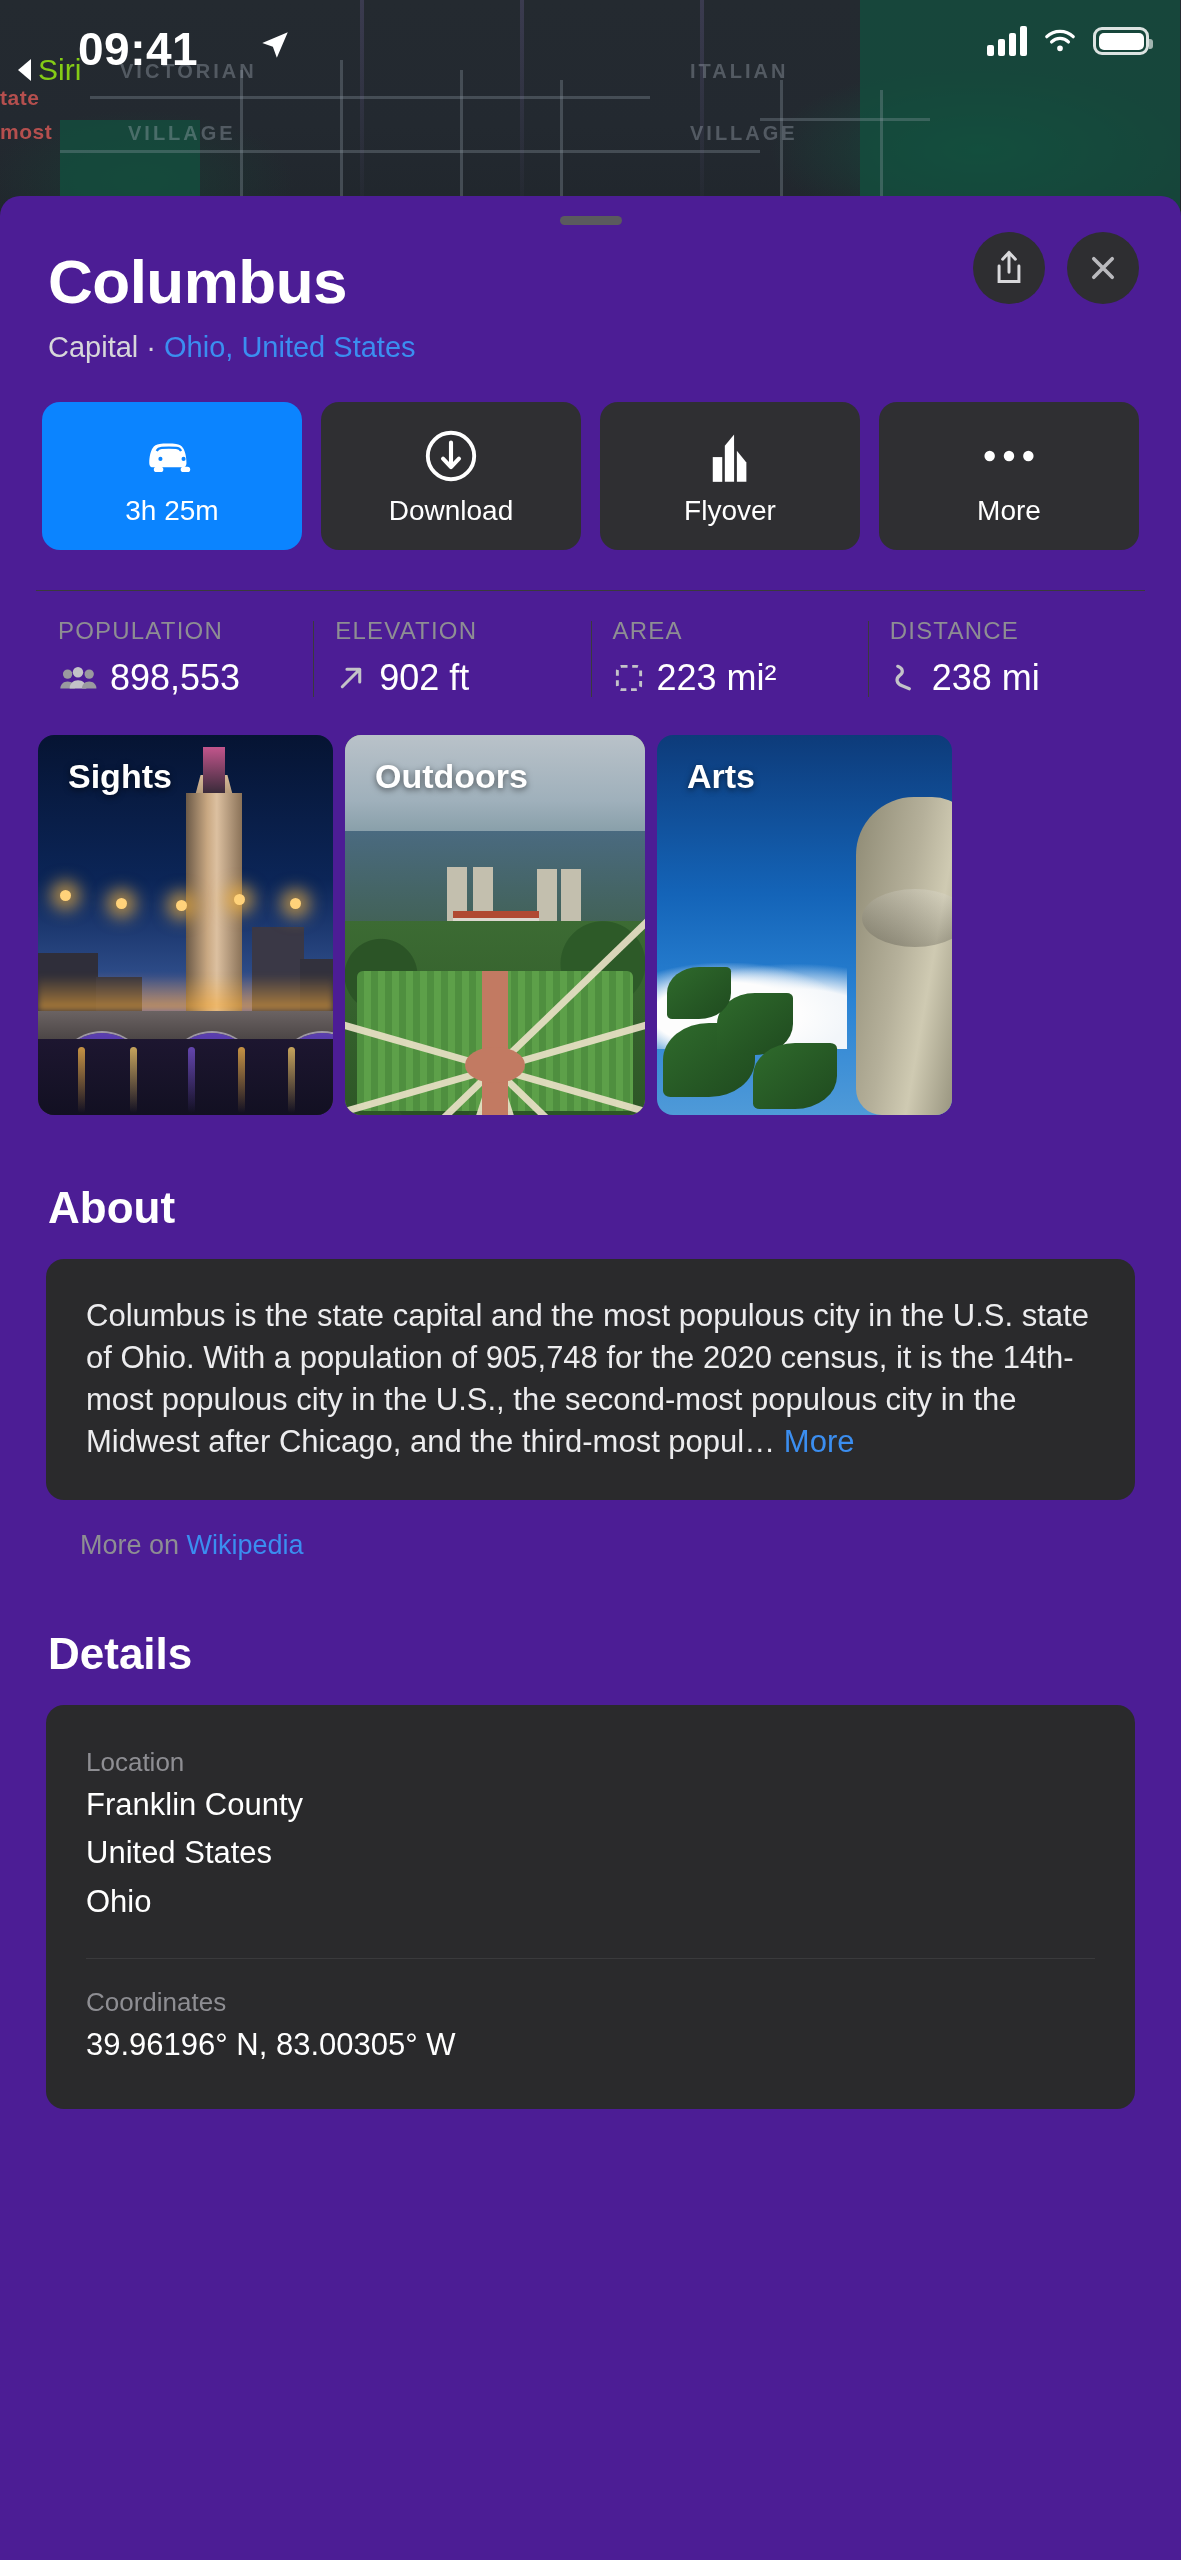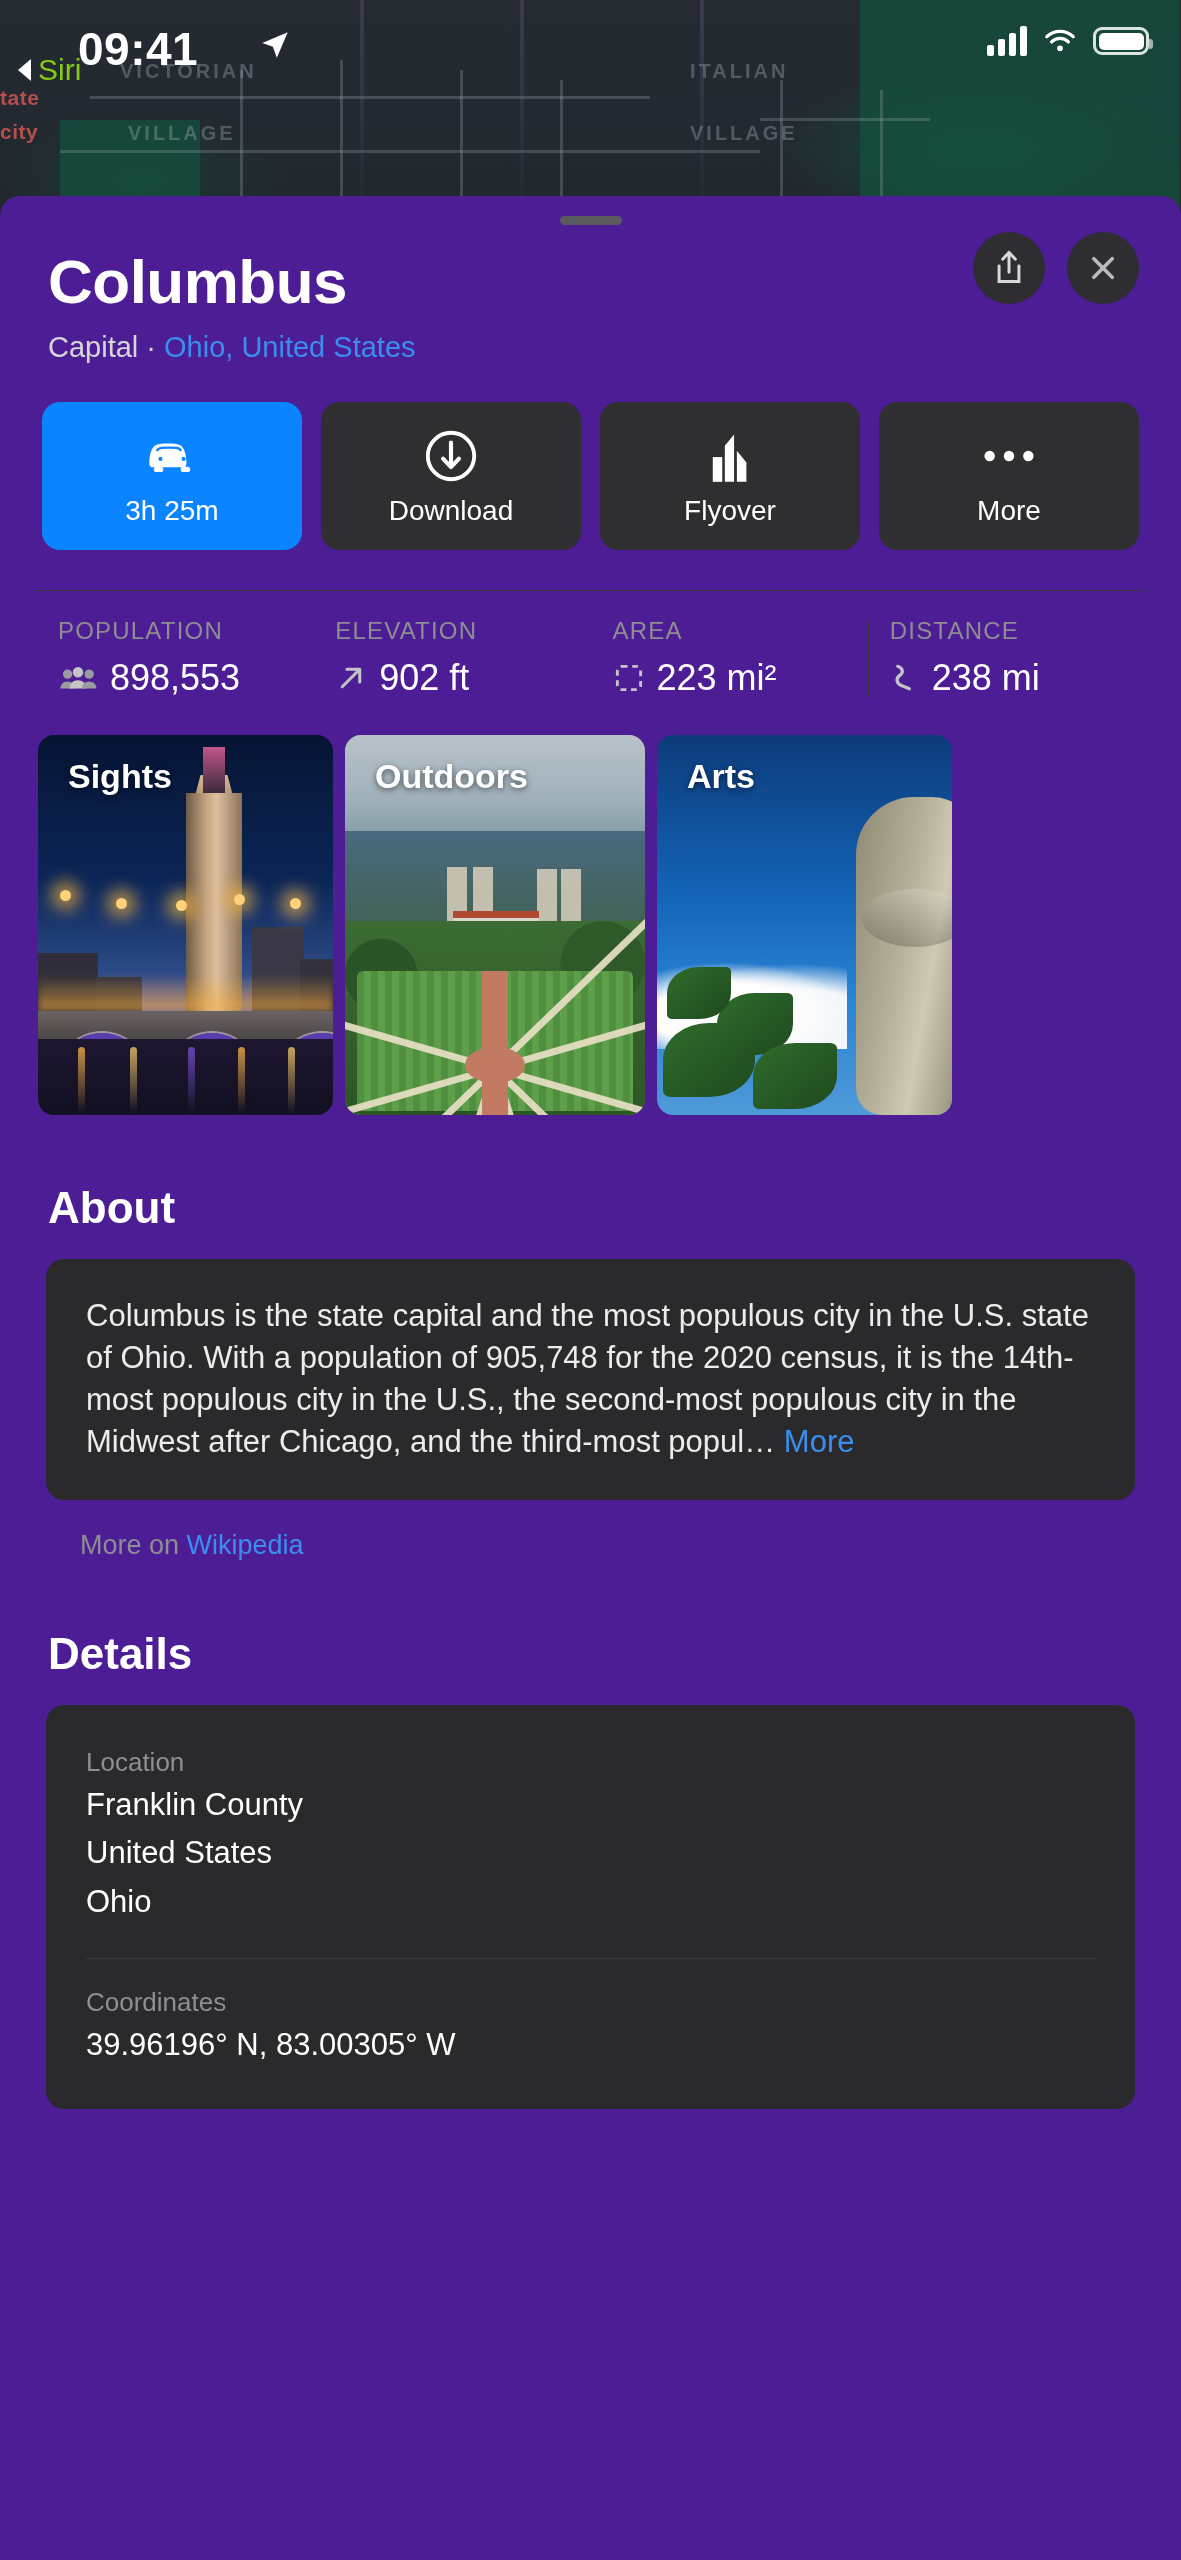--- a/index.html
+++ b/index.html
@@ -305,21 +305,21 @@
     <div class="map-road v" style="left:780px;top:80px;height:150px;"></div>
     <div class="map-road v" style="left:880px;top:90px;height:140px;"></div>
     <div class="map-streak" style="left:360px;"></div>
     <div class="map-streak" style="left:520px;"></div>
     <div class="map-streak" style="left:700px;"></div>
     <div class="map-label" style="left:120px;top:60px;">VICTORIAN</div>
     <div class="map-label" style="left:128px;top:122px;">VILLAGE</div>
     <div class="map-label" style="left:690px;top:60px;">ITALIAN</div>
     <div class="map-label" style="left:690px;top:122px;">VILLAGE</div>
     <div class="map-label-red" style="left:0px;top:86px;">tate</div>
-    <div class="map-label-red" style="left:0px;top:120px;">city</div>
+    <div class="map-label-red" style="left:0px;top:120px;">most</div>
   </div>
 
   <div class="statusbar">
     <div class="sb-time">09:41</div>
     <div class="sb-loc-arrow">
       <svg width="34" height="34" viewBox="0 0 24 24">
           <path d="M21 3 3 10.5l7.5 2.8L13.3 21z" fill="#fff"></path>
         </svg>
     </div>
     <div class="sb-siri">

